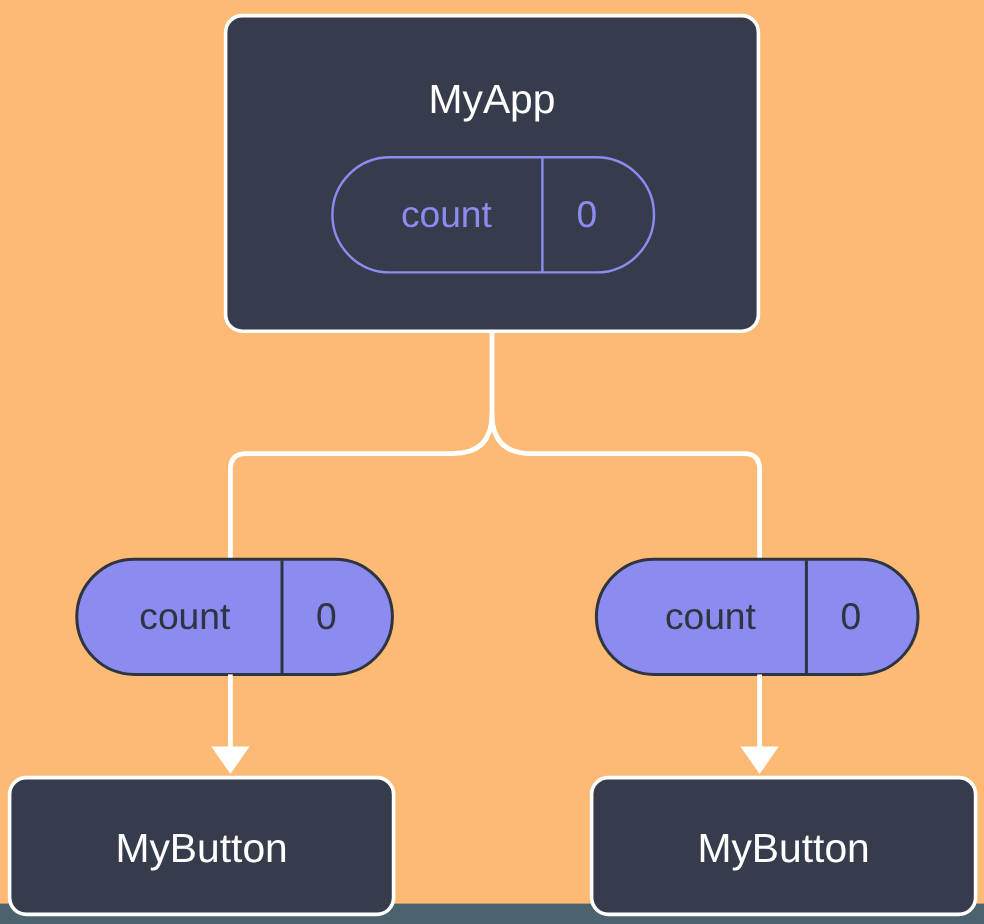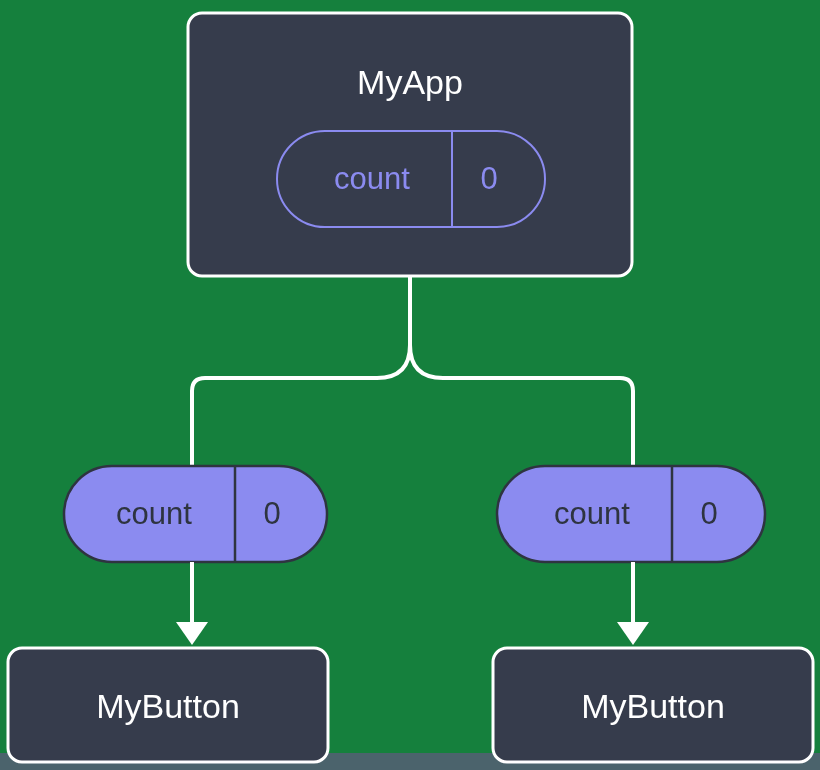--- a/index.html
+++ b/index.html
@@ -10,21 +10,21 @@
   body {
     width: 820px;
     height: 770px;
     overflow: hidden;
     font-family: "Liberation Sans", sans-serif;
   }
   #diagram-root {
     position: relative;
     width: 820px;
     height: 753px;
-    background: #15803d;
+    background: #fdba74;
   }
   svg.diagram {
     display: block;
     width: 820px;
     height: 770px;
   }
   .node-box {
     fill: #363c4c;
     stroke: #ffffff;
     stroke-width: 3;

